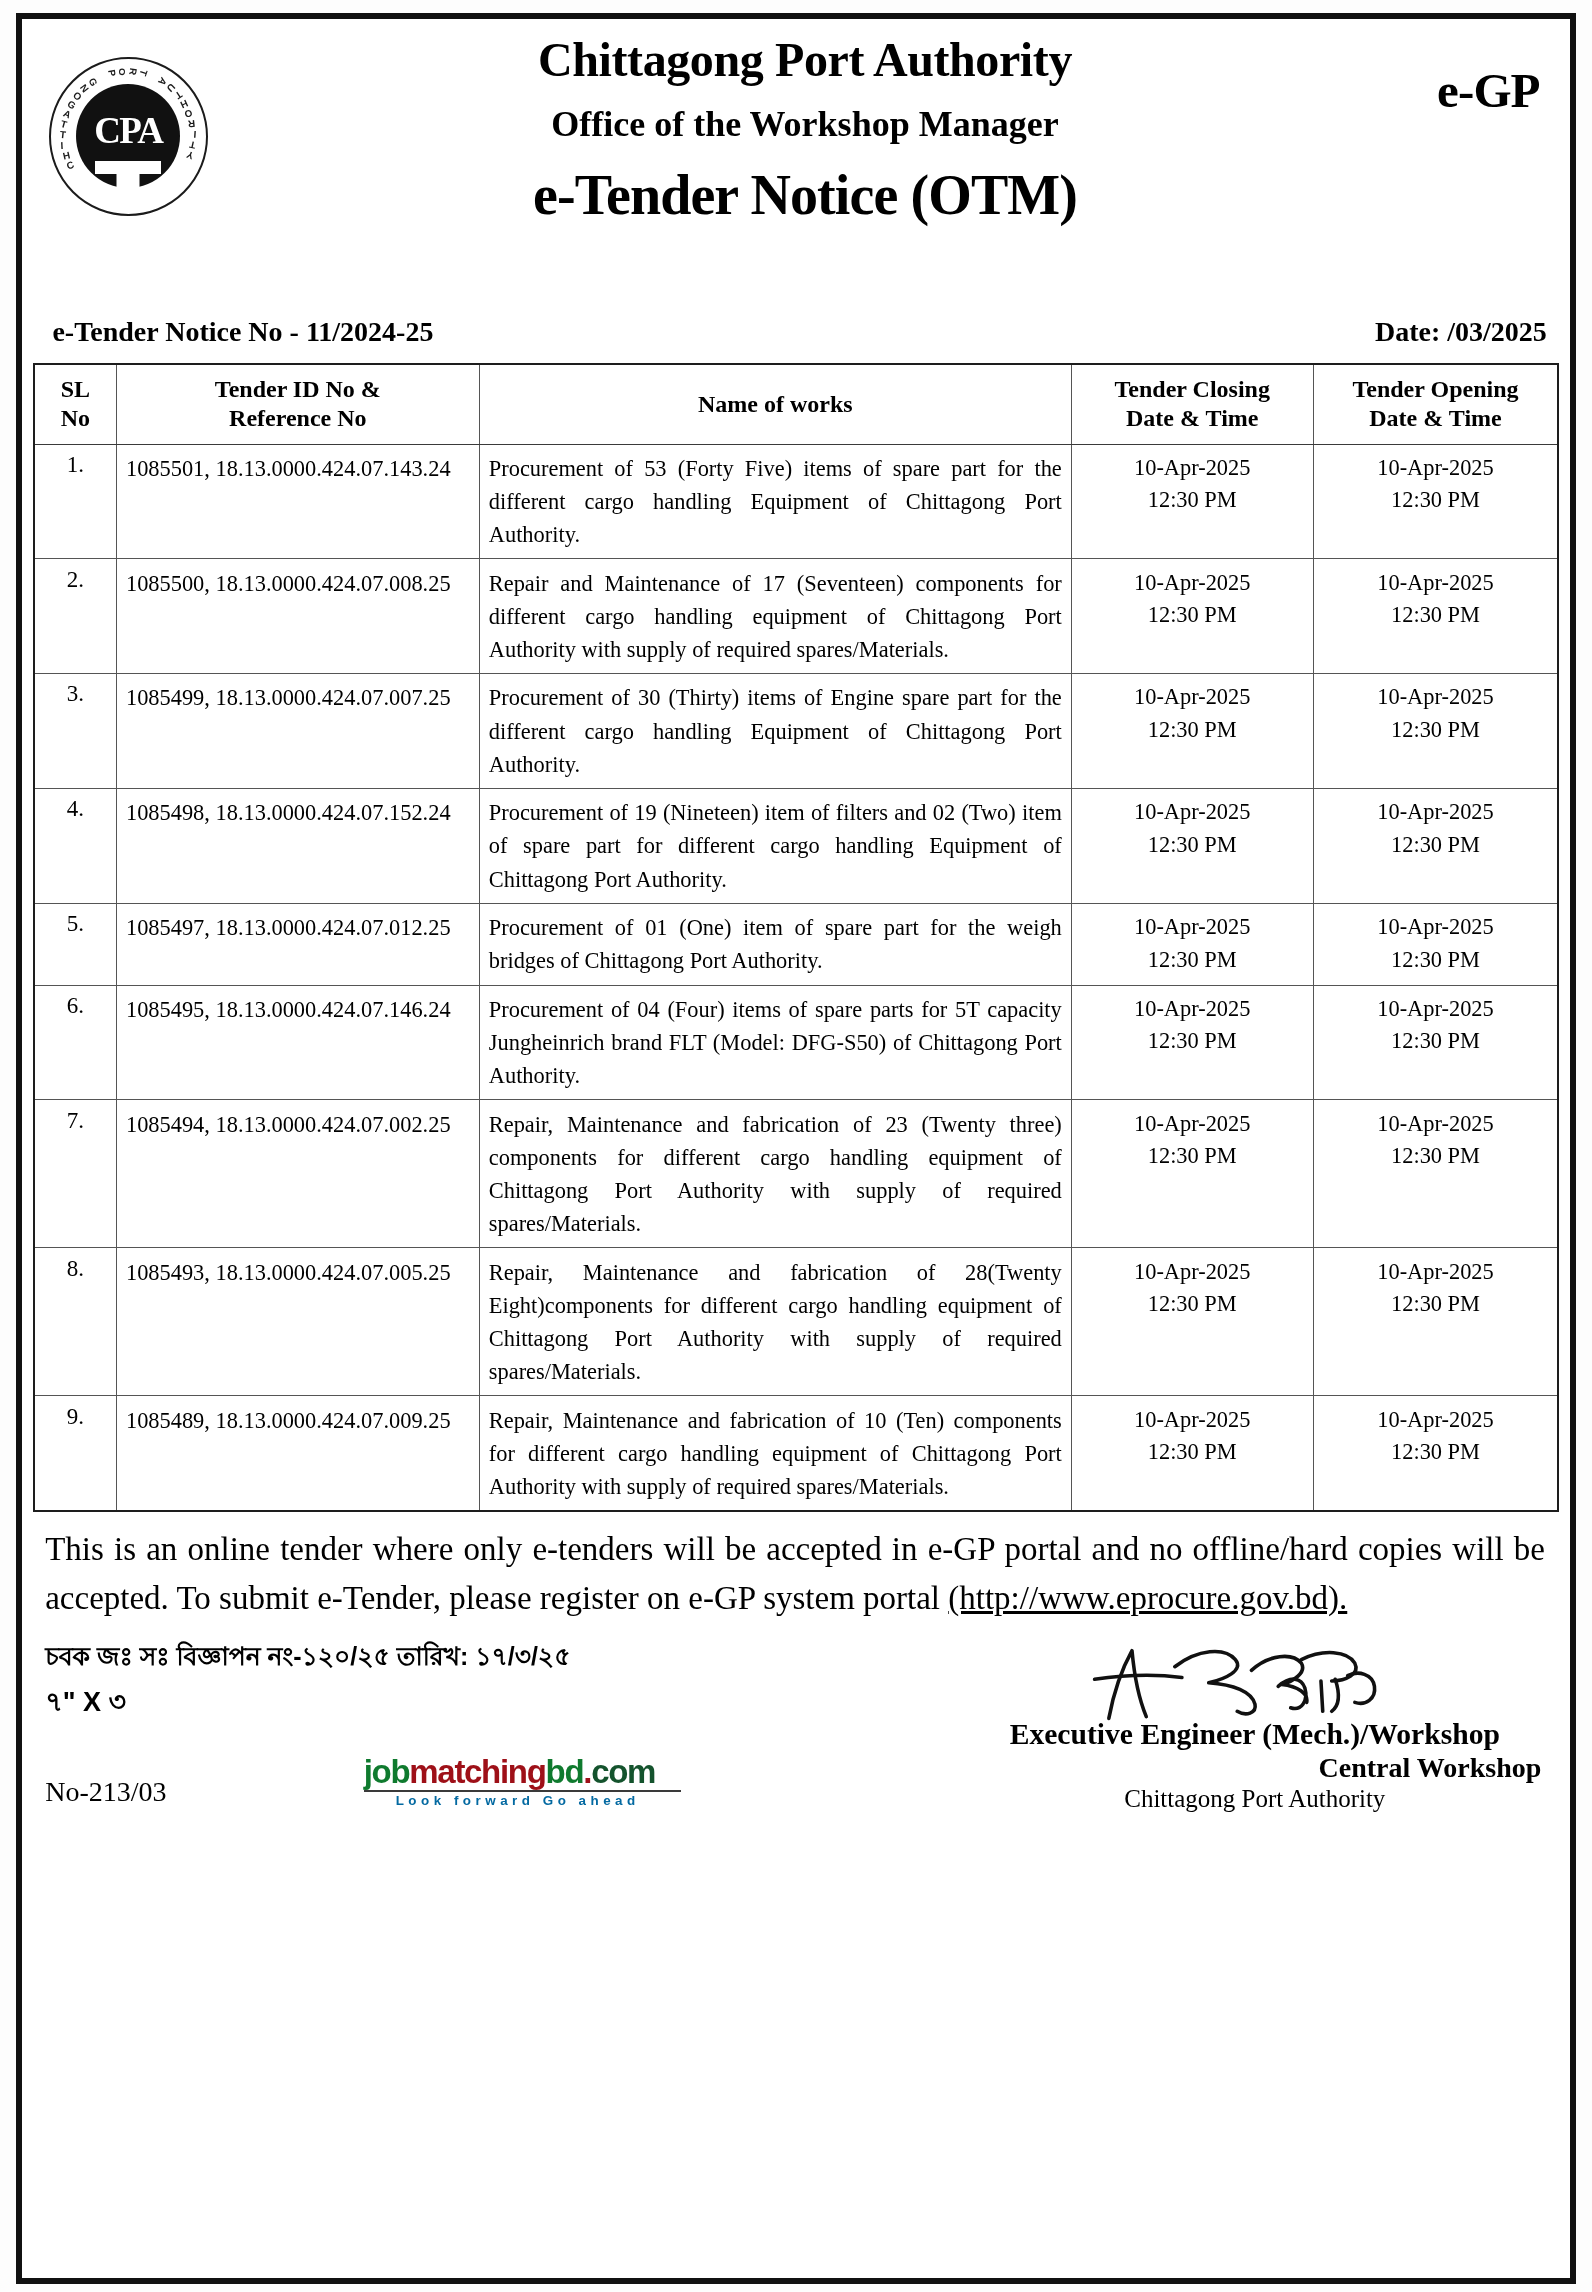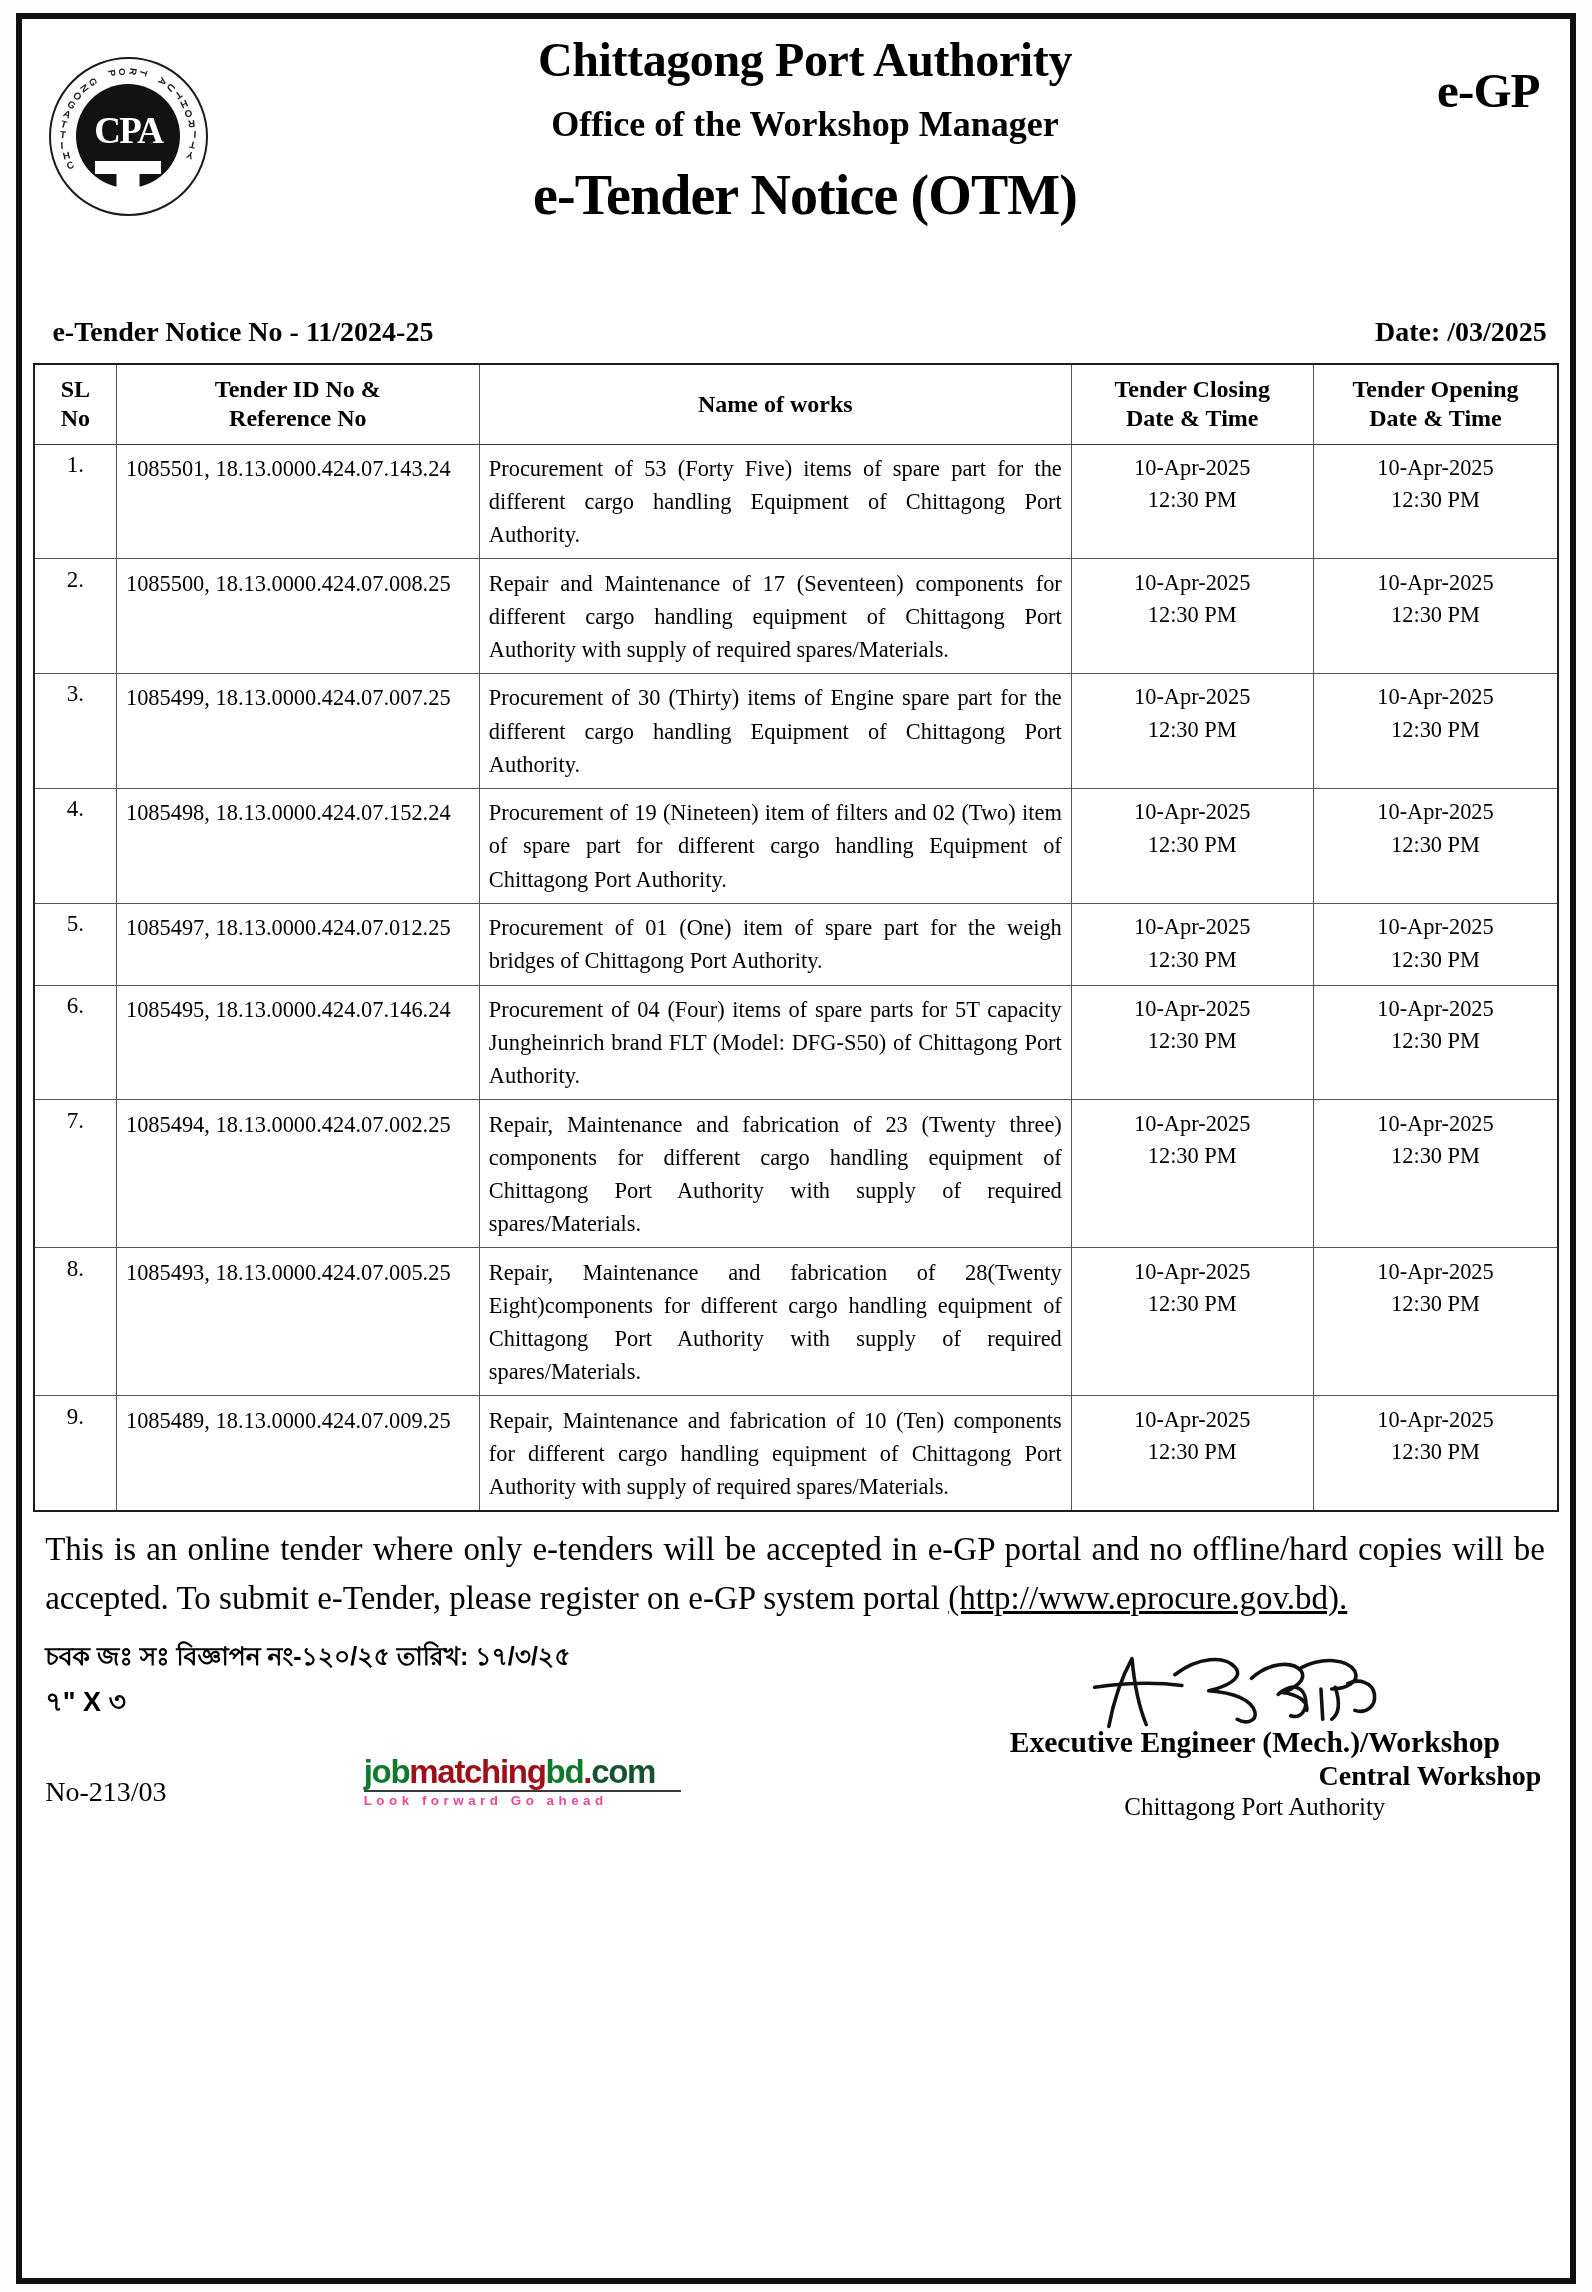--- a/index.html
+++ b/index.html
@@ -274,28 +274,29 @@
     display: block;
     height: 2.7px;
     background: #3a3a3a;
     margin: 1.8px 0 1.8px 0;
     width: 317px;
   }
   .watermark .wm-tag {
     display: block;
     font-size: 13.4px;
     letter-spacing: 4.5px;
-    color: #ec4899;
-    font-weight: 700;
+    color: #0369a1;
+    font-weight: 700;
+    margin-left: 32px;
   }
 
   .sign-block {
     position: absolute;
     right: 18px;
-    top: 8px;
+    top: 0;
     width: 573px;
     text-align: center;
   }
   .signature {
     height: 82px;
     position: relative;
     margin-bottom: -5.4px;
   }
   .sig-title {
     font-size: 29.6px;

